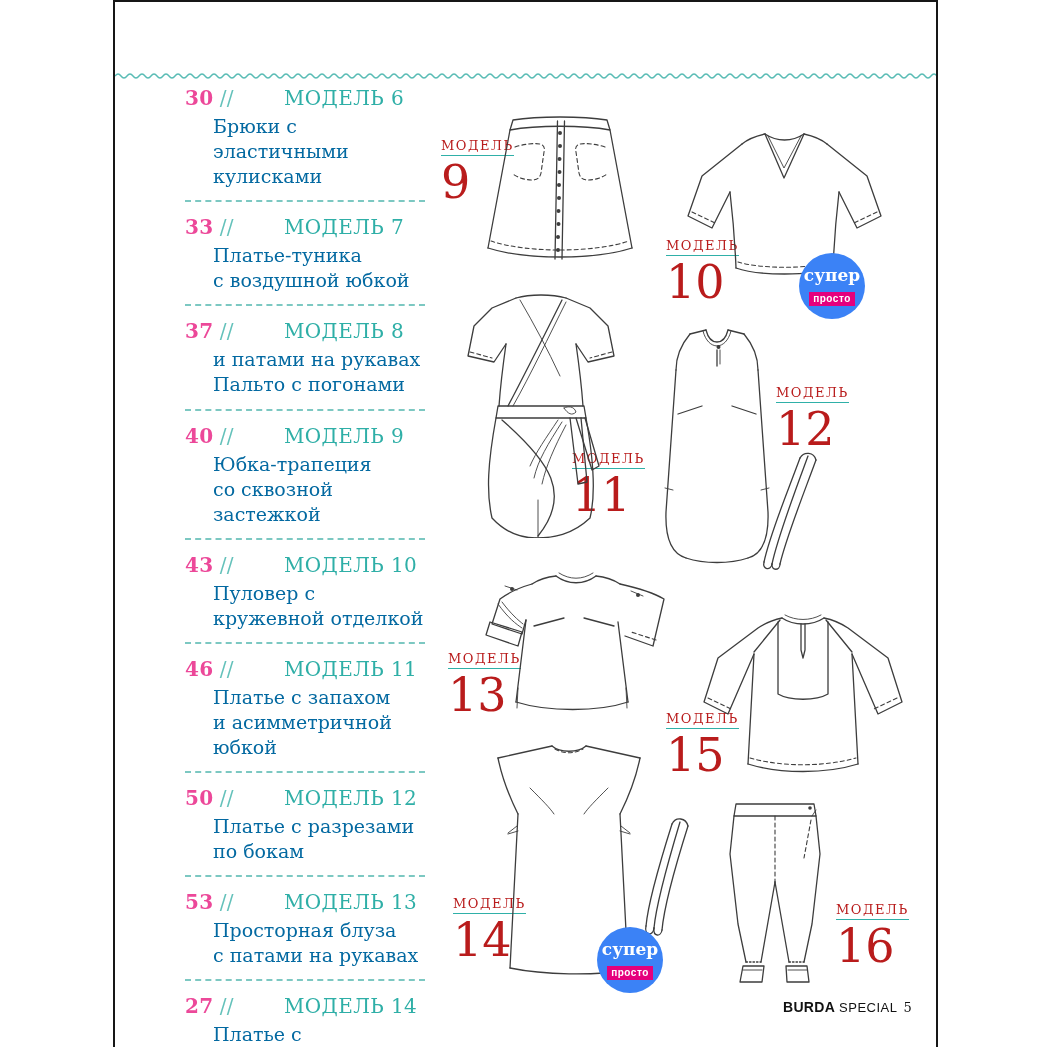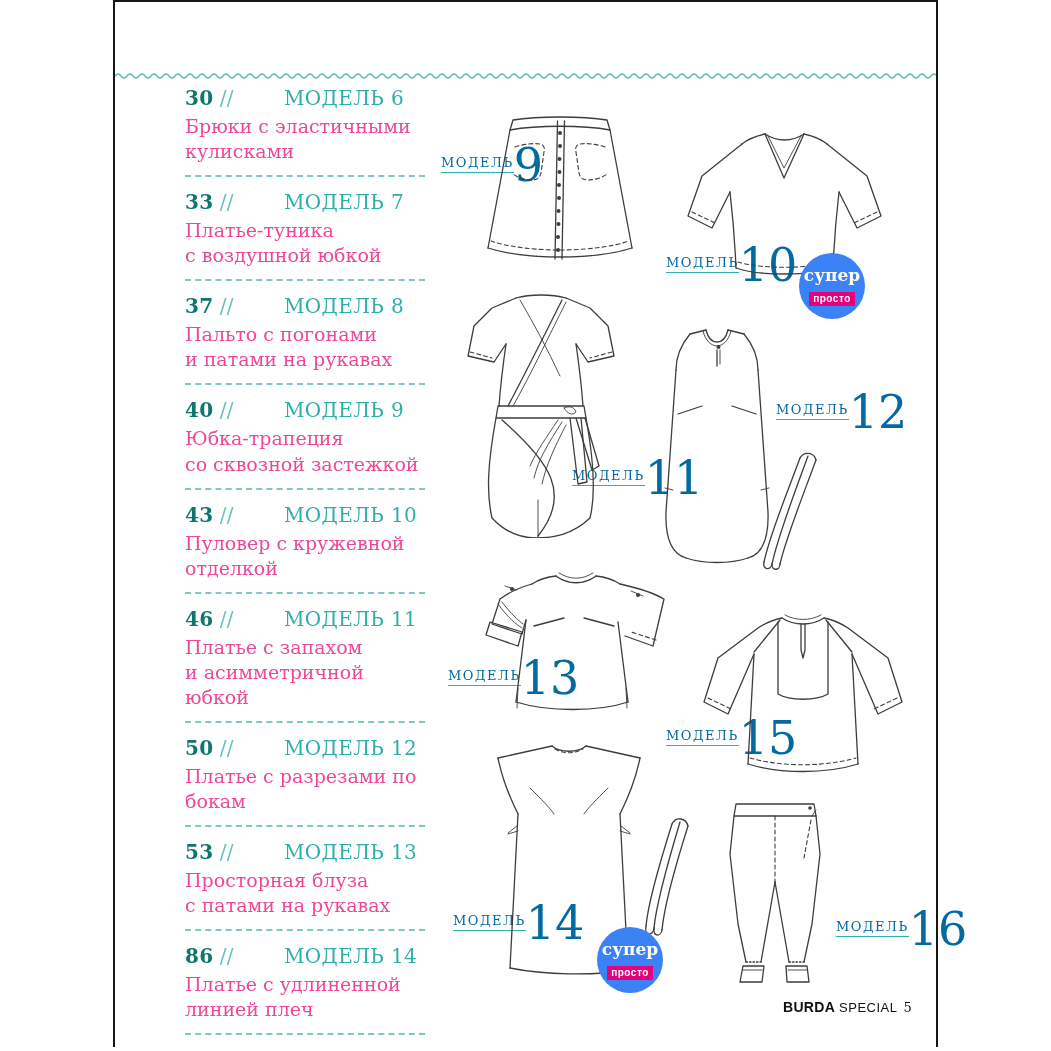--- a/index.html
+++ b/index.html
@@ -7,27 +7,27 @@
         font-family:"DejaVu Serif","Liberation Serif",serif;color:#222;}
   
   .frame-left,.frame-right{position:absolute;top:0;width:2px;height:1047px;background:#161616;}
   .frame-left{left:113px;}
   .frame-right{left:936px;}
   .frame-top{position:absolute;top:0;left:113px;width:825px;height:2px;background:#161616;}
   .wave{position:absolute;left:115px;top:69px;width:821px;height:12px;}
   
   .toc{position:absolute;left:185px;top:86px;width:240px;}
   .toc-head{font-size:20px;letter-spacing:.4px;white-space:nowrap;margin-bottom:4px;}
-  .toc-head .pg{font-weight:bold;color:#0f766e;}
+  .toc-head .pg{font-weight:bold;color:#ec4899;}
   .toc-head .sl{color:#63c1ba;margin:0 6px;font-weight:normal;}
   .toc-head .mdl{color:#2fafa7;margin-left:44px;}
-  .toc-line{font-size:19px;line-height:1.32;color:#ec4899;}
+  .toc-line{font-size:19px;line-height:1.32;color:#0369a1;margin-left:28px;}
   .toc-sep{border-top:2px dashed #7cc8c2;margin:11px 0 13px 0;height:0;}
   
-  .model-label{position:absolute;display:flex;flex-direction:row;align-items:center;color:#0369a1;}
+  .model-label{position:absolute;display:flex;flex-direction:column;align-items:flex-start;color:#b91c1c;}
   .model-label .mw{font-size:13px;letter-spacing:1.5px;border-bottom:1.5px solid #2fb0a8;
                    padding-bottom:3px;line-height:1;}
   .model-label .mn{font-size:46px;line-height:1.05;margin-top:2px;}
   
   .badge{position:absolute;width:66px;height:66px;border-radius:50%;background:#3b82f6;
          display:flex;flex-direction:column;align-items:center;justify-content:center;}
   .badge .b1{color:#fff;font-size:17px;font-weight:bold;line-height:1;font-family:"DejaVu Serif",serif;}
   .badge .b2{color:#fff;font-size:10px;font-weight:bold;letter-spacing:.5px;line-height:1.2;
              background:#e5007d;padding:1px 4px;margin-top:8px;font-family:"Liberation Sans",sans-serif;}
   
@@ -65,22 +65,22 @@
       <div class="toc-sep"></div>
     </div>
     <div class="toc-entry">
       <div class="toc-head"><span class="pg">33</span><span class="sl">//</span><span class="mdl">МОДЕЛЬ 7</span></div>
       <div class="toc-line">Платье-туника</div>
       <div class="toc-line">с воздушной юбкой</div>
       <div class="toc-sep"></div>
     </div>
     <div class="toc-entry">
       <div class="toc-head"><span class="pg">37</span><span class="sl">//</span><span class="mdl">МОДЕЛЬ 8</span></div>
+      <div class="toc-line">и патами на рукавах</div>
       <div class="toc-line">Пальто с погонами</div>
-      <div class="toc-line">и патами на рукавах</div>
       <div class="toc-sep"></div>
     </div>
     <div class="toc-entry">
       <div class="toc-head"><span class="pg">40</span><span class="sl">//</span><span class="mdl">МОДЕЛЬ 9</span></div>
       <div class="toc-line">Юбка-трапеция</div>
       <div class="toc-line">со сквозной застежкой</div>
       <div class="toc-sep"></div>
     </div>
     <div class="toc-entry">
       <div class="toc-head"><span class="pg">43</span><span class="sl">//</span><span class="mdl">МОДЕЛЬ 10</span></div>
@@ -98,21 +98,21 @@
       <div class="toc-line">Платье с разрезами по бокам</div>
       <div class="toc-sep"></div>
     </div>
     <div class="toc-entry">
       <div class="toc-head"><span class="pg">53</span><span class="sl">//</span><span class="mdl">МОДЕЛЬ 13</span></div>
       <div class="toc-line">Просторная блуза</div>
       <div class="toc-line">с патами на рукавах</div>
       <div class="toc-sep"></div>
     </div>
     <div class="toc-entry">
-      <div class="toc-head"><span class="pg">86</span><span class="sl">//</span><span class="mdl">МОДЕЛЬ 14</span></div>
+      <div class="toc-head"><span class="pg">27</span><span class="sl">//</span><span class="mdl">МОДЕЛЬ 14</span></div>
       <div class="toc-line">Платье с удлиненной</div>
       <div class="toc-line">линией плеч</div>
       <div class="toc-sep"></div>
     </div>
     <div class="toc-entry">
       <div class="toc-head"><span class="pg">60</span><span class="sl">//</span><span class="mdl">МОДЕЛЬ 15</span></div>
 
     </div>
 
   </div>

